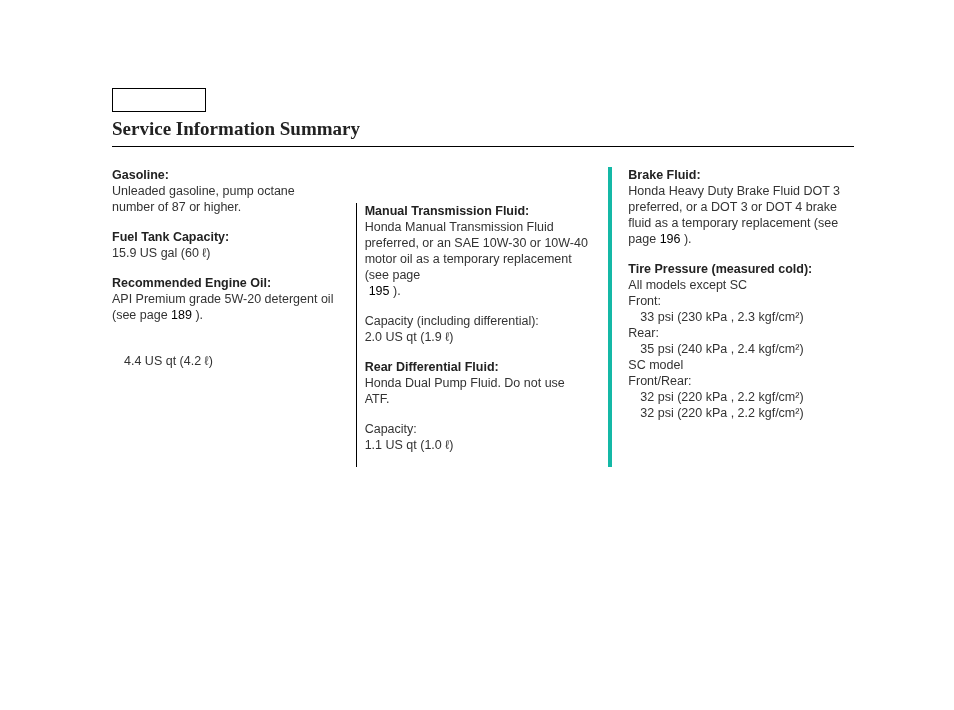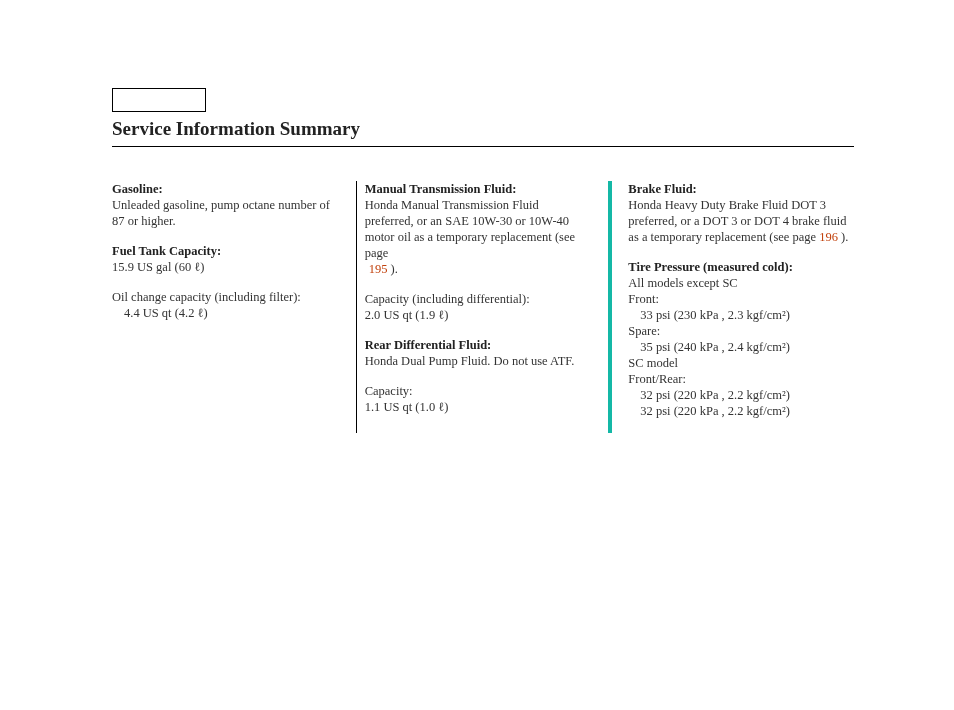--- a/index.html
+++ b/index.html
@@ -20,55 +20,55 @@
     border: 1px solid #000;
     margin-bottom: 6px;
   }
   .title {
     font-family: Georgia, "Times New Roman", serif;
     font-size: 19px;
     font-weight: bold;
     color: #222;
     border-bottom: 1px solid #000;
     padding-bottom: 6px;
-    margin-bottom: 34px;
+    margin-bottom: 20px;
   }
   .columns {
     display: flex;
     gap: 0;
     font-size: 12.5px;
     line-height: 1.28;
     color: #333;
   }
   .col {
     flex: 1;
     padding-right: 18px;
   }
   .col.mid {
     border-left: 1px solid #000;
     padding-left: 8px;
+    margin-top: 36px;
   }
   .col.right {
     border-left: 4px solid #14b8a6;
     padding-left: 16px;
     padding-right: 0;
   }
   .heading {
     font-weight: bold;
     color: #222;
   }
   .block {
     margin-bottom: 14px;
-    font-family: Liberation Serif, serif;
   }
   .indent {
     padding-left: 12px;
   }
   .link {
-    color: #c2410c;
+    color: #000000;
     cursor: pointer;
   }
 </style>
 </head>
 <body>
 
 <div class="page">
   <div class="logo-box"></div>
   <div class="title">Service Information Summary</div>
 
@@ -77,21 +77,25 @@
     <div class="col">
       <div class="block">
         <span class="heading">Gasoline:</span><br>
         <span>Unleaded gasoline, pump octane number of 87 or higher.</span>
       </div>
       <div class="block">
         <span class="heading">Fuel Tank Capacity:</span><br>
         <span>15.9 US gal (60 ℓ)</span>
       </div>
       <div class="block">
-        <span>Oil change capacity (including filter):</span><br>
+        <span class="heading">Recommended Engine Oil:</span><br>
+        <span>API Premium grade 5W-20 detergent oil (see page </span><span class="link">189</span><span> ).</span>
+      </div>
+      <div class="block">
+        <br>
         <span class="indent">4.4 US qt (4.2 ℓ)</span>
       </div>
     </div>
 
     <div class="col mid">
       <div class="block">
         <span class="heading">Manual Transmission Fluid:</span><br>
         <span>Honda Manual Transmission Fluid preferred, or an SAE 10W-30 or 10W-40 motor oil as a temporary replacement (see page </span><br>
         <span class="link" style="padding-left:4px">195</span><span> ).</span>
       </div>
@@ -112,21 +116,21 @@
     <div class="col right">
       <div class="block">
         <span class="heading">Brake Fluid:</span><br>
         <span>Honda Heavy Duty Brake Fluid DOT 3 preferred, or a DOT 3 or DOT 4 brake fluid as a temporary replacement (see page </span><span class="link">196</span><span> ).</span>
       </div>
       <div class="block">
         <span class="heading">Tire Pressure (measured cold):</span><br>
         <span>All models except SC</span><br>
         <span>Front:</span><br>
         <span class="indent">33 psi (230 kPa , 2.3 kgf/cm²)</span><br>
-        <span>Spare:</span><br>
+        <span>Rear:</span><br>
         <span class="indent">35 psi (240 kPa , 2.4 kgf/cm²)</span><br>
         <span>SC model</span><br>
         <span>Front/Rear:</span><br>
         <span class="indent">32 psi (220 kPa , 2.2 kgf/cm²)</span><br>
         <span class="indent">32 psi (220 kPa , 2.2 kgf/cm²)</span>
       </div>
     </div>
 
   </div>
 </div>

